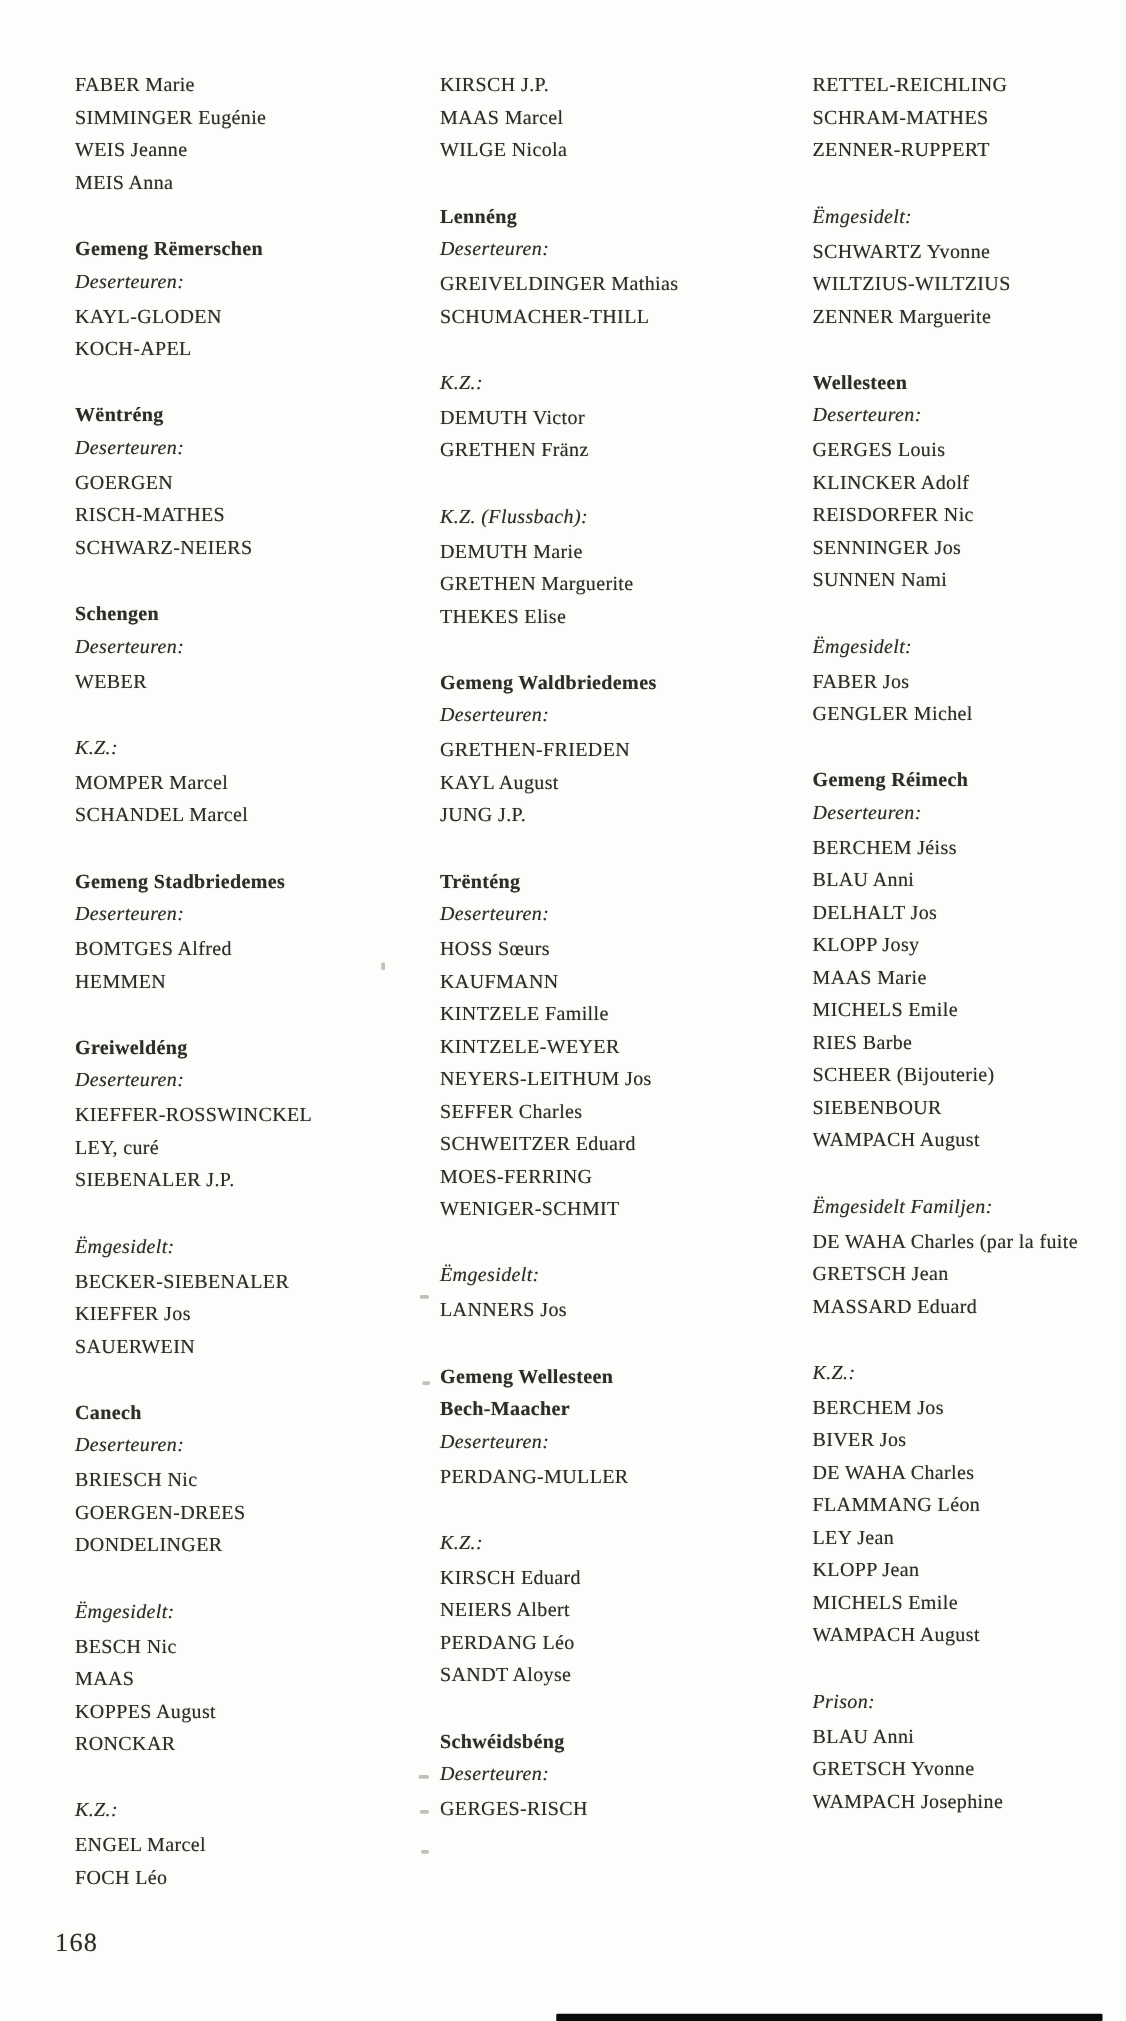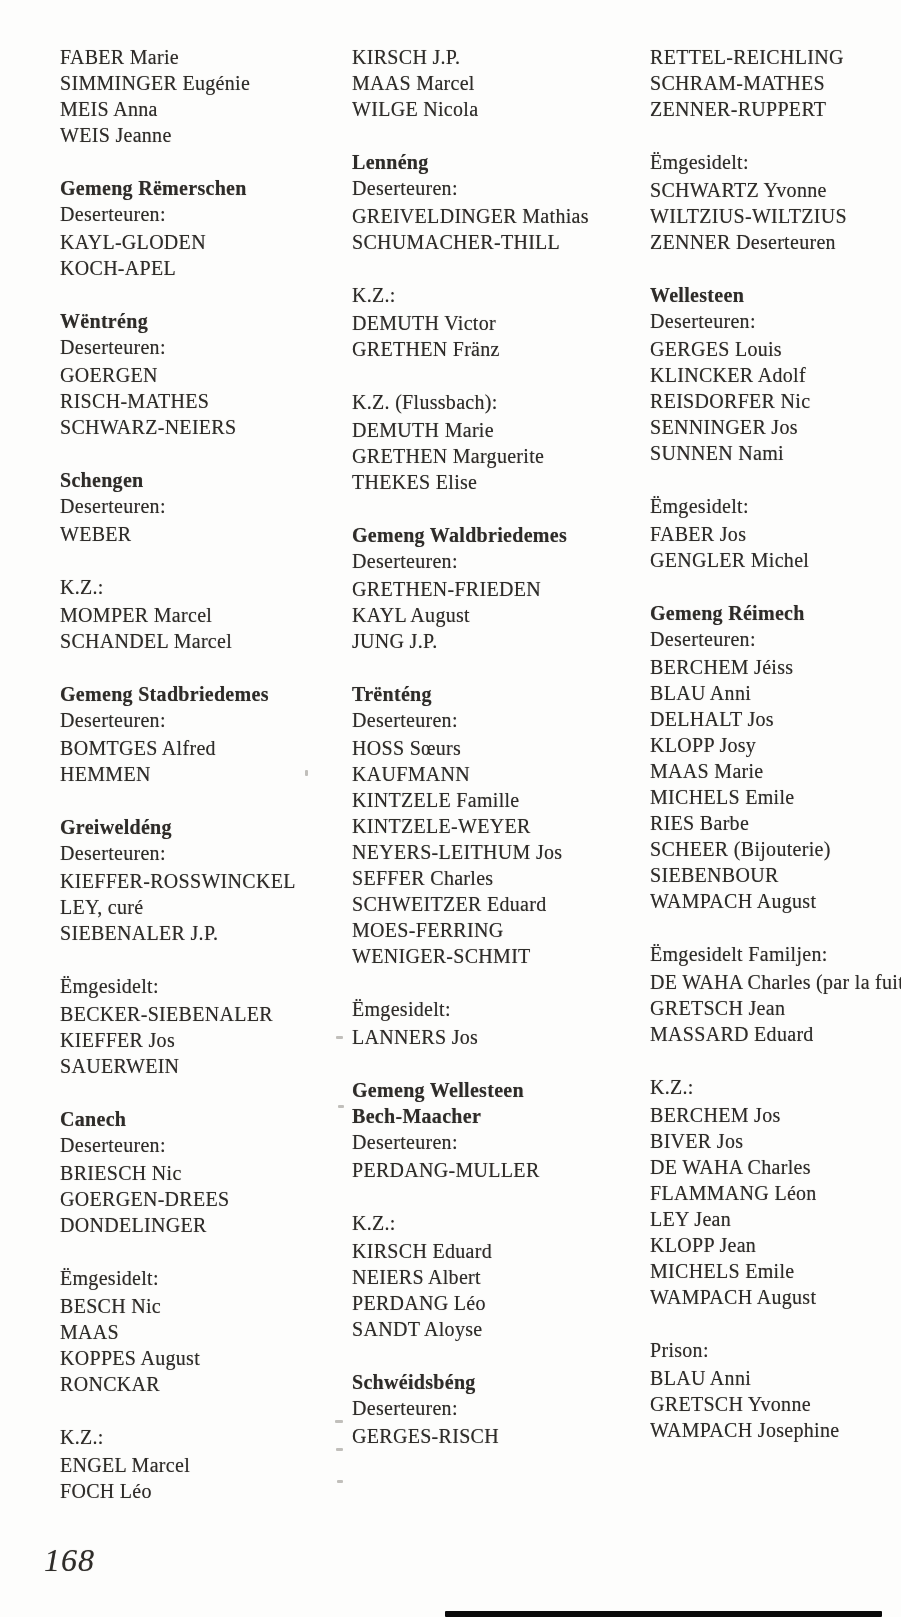--- a/index.html
+++ b/index.html
@@ -4,58 +4,57 @@
 <style>
   html,body{margin:0;padding:0;}
   body{
     width:901px;height:1617px;position:relative;overflow:hidden;
     background:#fdfdfc;
     font-family:"Liberation Serif","DejaVu Serif",serif;
     color:#2e2c29;
   }
   .page{position:absolute;inset:0;}
   .col{
-    position:absolute;top:44px;
-    font-size:20px;line-height:26px;
+    position:absolute;top:56px;
+    font-size:16px;line-height:26px;
     letter-spacing:0.3px;
     text-shadow:0 0 0.7px rgba(70,64,58,0.55);
   }
   .col-1{left:60px;width:285px;}
   .col-2{left:352px;width:292px;}
   .col-3{left:650px;width:251px;overflow:hidden;}
   .section{margin-bottom:27px;}
   .heading{font-weight:bold;white-space:pre-line;}
-  .label{margin-bottom:2px;}
+  .label{font-style:italic;margin-bottom:2px;}
   .name{white-space:nowrap;}
   .page-number{
     position:absolute;left:44px;top:1542px;
-    font-size:32px;letter-spacing:1px;
+    font-size:21px;letter-spacing:1px;
     text-shadow:0 0 0.7px rgba(70,64,58,0.55);
-    font-style:italic;
   }
   .edge-bar{
     position:absolute;left:445px;top:1611px;width:437px;height:6px;
     background:#0a0a0a;border-radius:1px;
   }
   .speckle{
     position:absolute;background:rgba(120,115,108,0.45);
     border-radius:1px;
   }
 </style>
 </head>
 <body>
 
 <div class="page">
   <div>
       <div class="col col-1">
         <div class="section">
           <div class="name">FABER Marie</div>
           <div class="name">SIMMINGER Eugénie</div>
+          <div class="name">WEIS Jeanne</div>
           <div class="name">MEIS Anna</div>
-          <div class="name">WEIS Jeanne</div>
         </div>
         <div class="section">
           <div class="heading">Gemeng Rëmerschen</div>
           <div class="label">Deserteuren:</div>
           <div class="name">KAYL-GLODEN</div>
           <div class="name">KOCH-APEL</div>
         </div>
         <div class="section">
           <div class="heading">Wëntréng</div>
           <div class="label">Deserteuren:</div>
@@ -181,21 +180,21 @@
       <div class="col col-3">
         <div class="section">
           <div class="name">RETTEL-REICHLING</div>
           <div class="name">SCHRAM-MATHES</div>
           <div class="name">ZENNER-RUPPERT</div>
         </div>
         <div class="section">
           <div class="label">Ëmgesidelt:</div>
           <div class="name">SCHWARTZ Yvonne</div>
           <div class="name">WILTZIUS-WILTZIUS</div>
-          <div class="name">ZENNER Deserteuren</div>
+          <div class="name">ZENNER Marguerite</div>
         </div>
         <div class="section">
           <div class="heading">Wellesteen</div>
           <div class="label">Deserteuren:</div>
           <div class="name">GERGES Louis</div>
           <div class="name">KLINCKER Adolf</div>
           <div class="name">REISDORFER Nic</div>
           <div class="name">SENNINGER Jos</div>
           <div class="name">SUNNEN Nami</div>
         </div>

